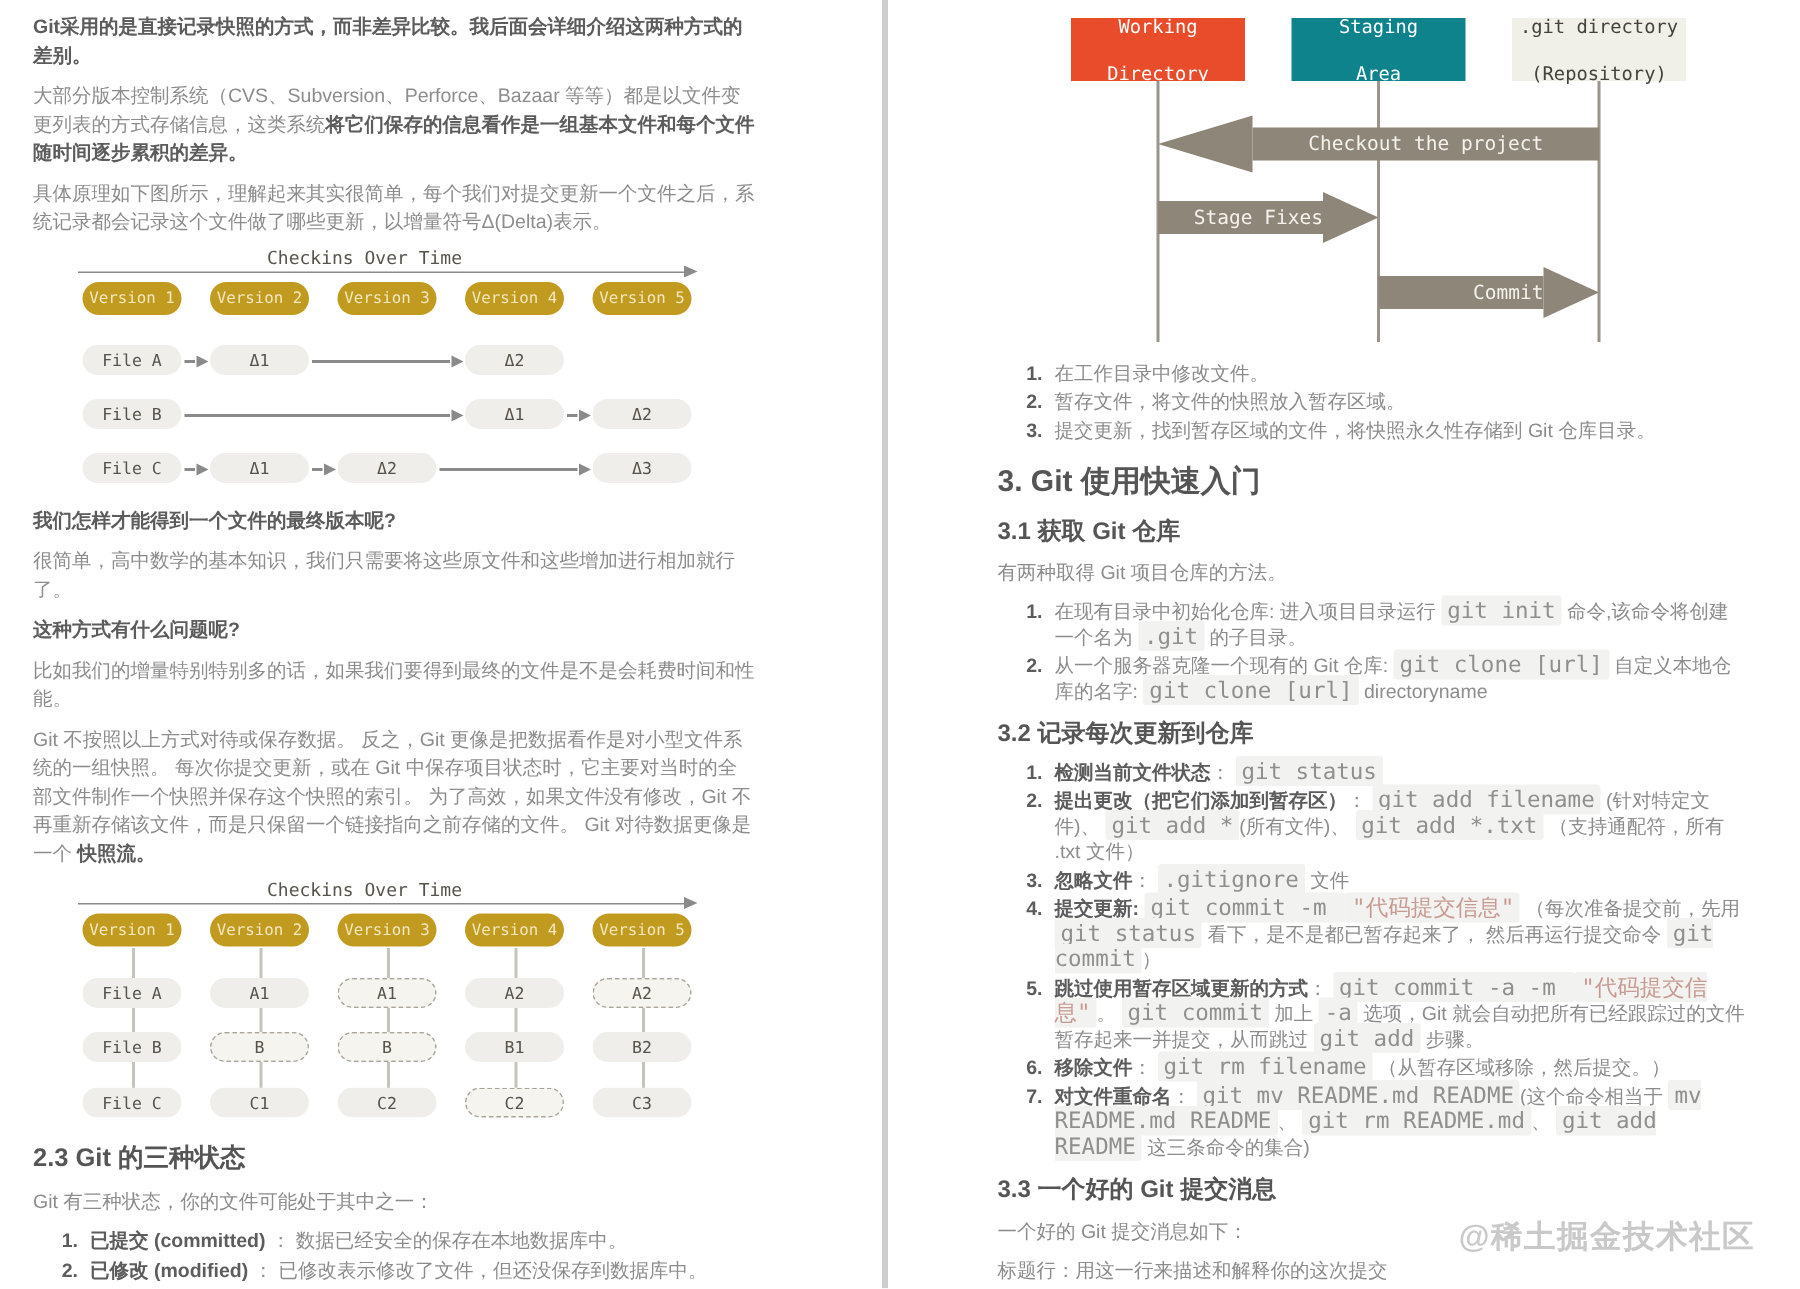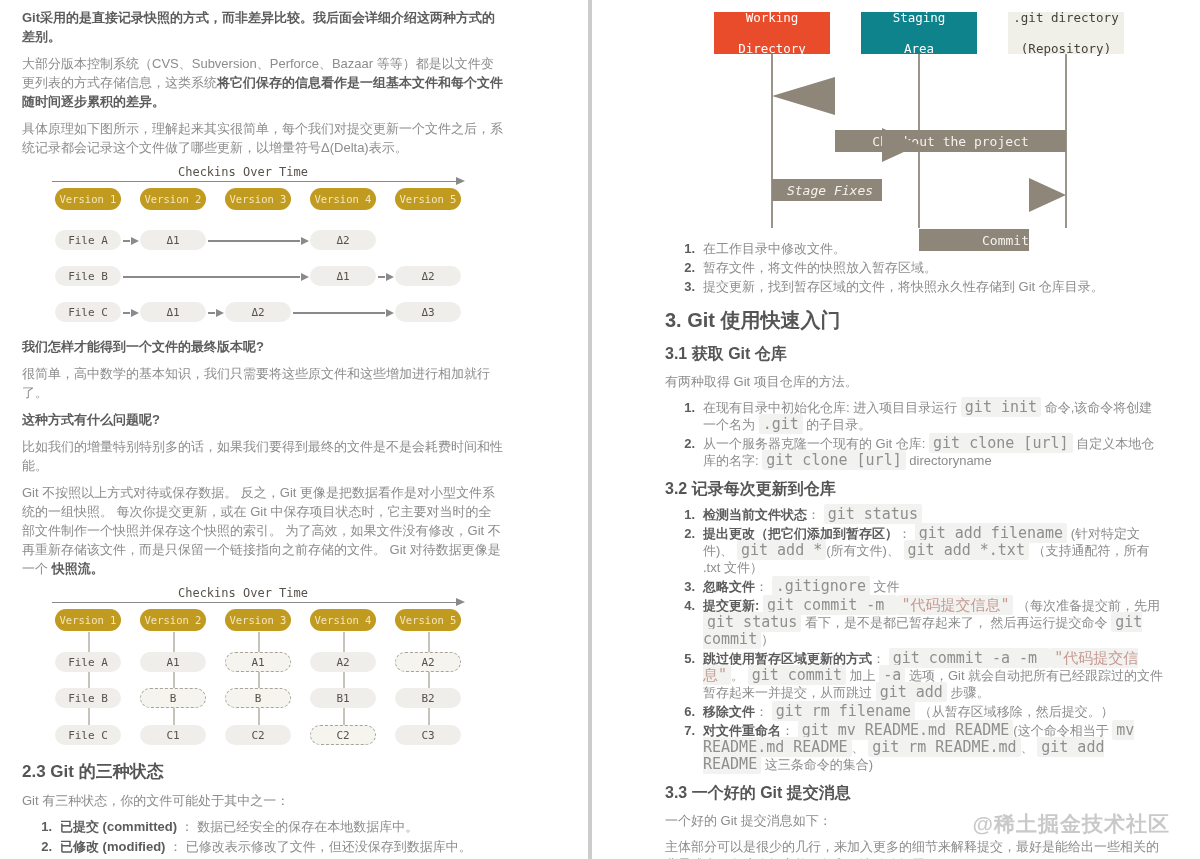--- a/index.html
+++ b/index.html
@@ -46,22 +46,22 @@
   .fpill.dashed{background:#f5f4ef;border:1px dashed var(--dashed-border,#a9a49a);}
   .harrow-line{position:absolute;height:2px;background:var(--arrow,#8a8a8a);z-index:1;}
   .harrow-head{position:absolute;width:0;height:0;border-left:8px solid var(--arrow,#8a8a8a);
                border-top:4px solid transparent;border-bottom:4px solid transparent;z-index:1;}
   .vline{position:absolute;width:1.5px;background:#c6c3ba;z-index:1;}
 
   .fbox{position:absolute;top:2px;width:116px;height:42px;display:flex;flex-direction:column;justify-content:center;
         text-align:center;font-family:"DejaVu Sans Mono",monospace;font-size:12.5px;line-height:15px;z-index:3;gap:16px;}
   .fline{position:absolute;width:2px;background:#9a948b;z-index:1;}
   .fa-body{position:absolute;height:22px;background:var(--flow-arrow,#8e8679);z-index:2;display:flex;align-items:center;
-           justify-content:center;color:#f4f2ec;font-family:"DejaVu Sans Mono",monospace;font-size:13px;white-space:nowrap;margin-top:45px;}
-  .fa-body.left-pad{justify-content:center;padding-left:6px;box-sizing:border-box;font-style:italic;}
+           justify-content:center;color:#f4f2ec;font-family:"DejaVu Sans Mono",monospace;font-size:13px;white-space:nowrap;}
+  .fa-body.left-pad{justify-content:flex-end;padding-left:6px;box-sizing:border-box;}
   .fa-head-l{position:absolute;width:0;height:0;border-right:63px solid var(--flow-arrow,#8e8679);
              border-top:19px solid transparent;border-bottom:19px solid transparent;z-index:2;}
   .fa-head-r{position:absolute;width:0;height:0;border-left:37px solid var(--flow-arrow,#8e8679);
              border-top:17px solid transparent;border-bottom:17px solid transparent;z-index:2;}
 
   .watermark{position:absolute;right:30px;top:810px;font-size:21px;font-weight:bold;letter-spacing:1px;
              color:var(--watermark,#bcbcbc);opacity:.8;z-index:5;}
 </style>
 </head>
 <body>
@@ -241,16 +241,17 @@
           <span class="marker">6.</span>
           <span class="content"><span class="r-b">移除文件</span><span class="r-n">： </span><span class="r-c">git rm filename</span><span class="r-n"> （从暂存区域移除，然后提交。）</span></span>
         </div>
         <div class="oli">
           <span class="marker">7.</span>
           <span class="content"><span class="r-b">对文件重命名</span><span class="r-n">： </span><span class="r-c">git mv README.md README</span><span class="r-n">(这个命令相当于 </span><span class="r-c">mv README.md README</span><span class="r-n">、 </span><span class="r-c">git rm README.md</span><span class="r-n">、 </span><span class="r-c">git add README</span><span class="r-n"> 这三条命令的集合)</span></span>
         </div>
       </div>
       <div class="h3">3.3 一个好的 Git 提交消息</div>
       <div class="para"><span class="r-n">一个好的 Git 提交消息如下：</span></div>
+      <div class="para"><span class="r-n">标题行：用这一行来描述和解释你的这次提交</span></div>
       <div class="para"><span class="r-n">主体部分可以是很少的几行，来加入更多的细节来解释提交，最好是能给出一些相关的背景或者解释这个提交能修复和解决什么问题。</span></div>
     </div>
   <div class="watermark">@稀土掘金技术社区</div>
 </div>
 
 </body></html>

